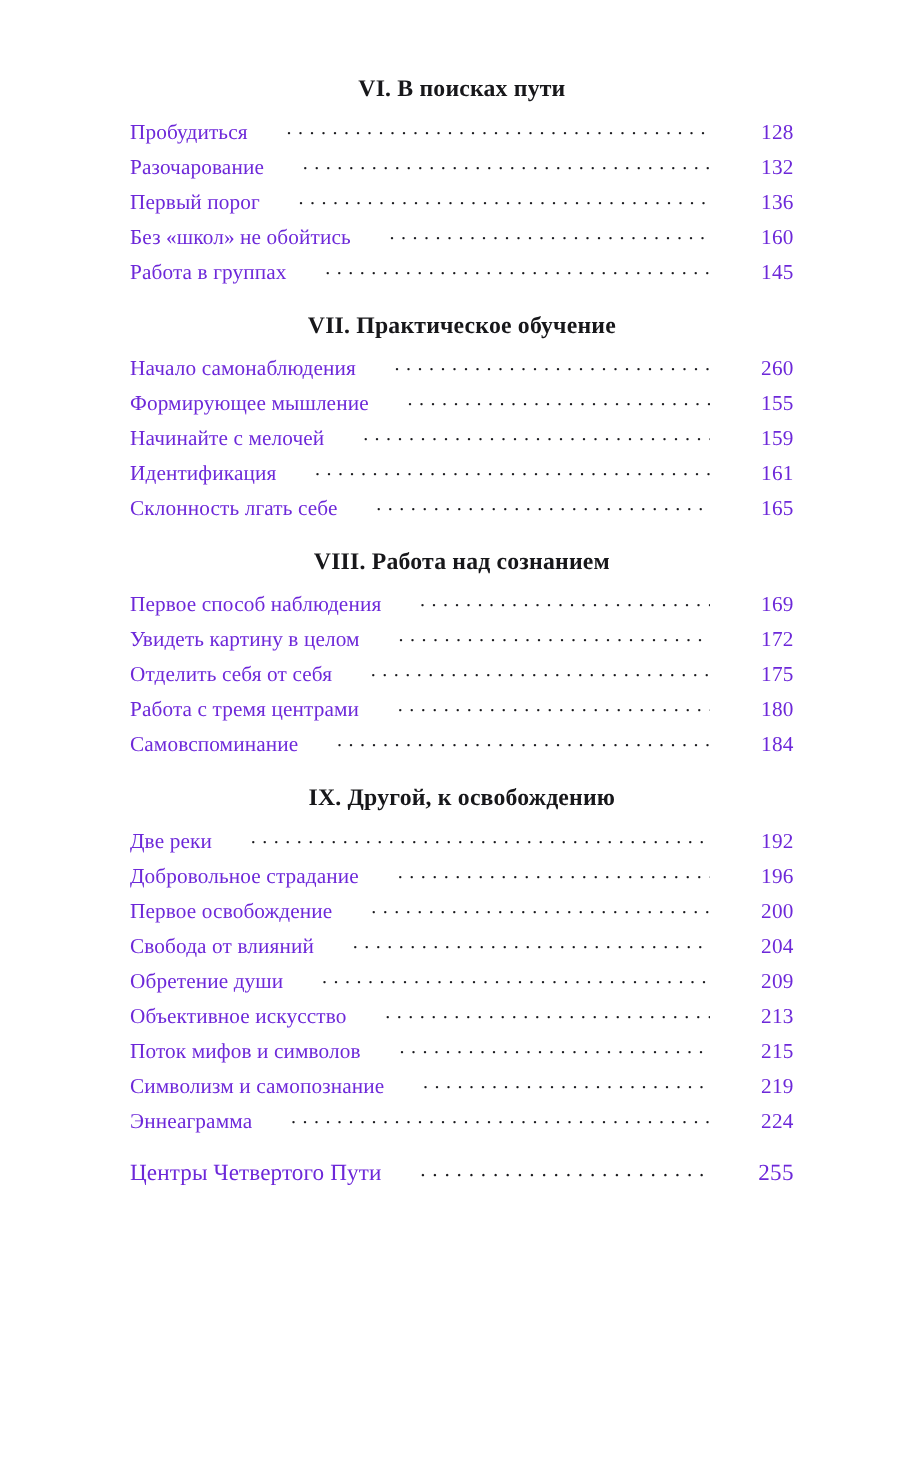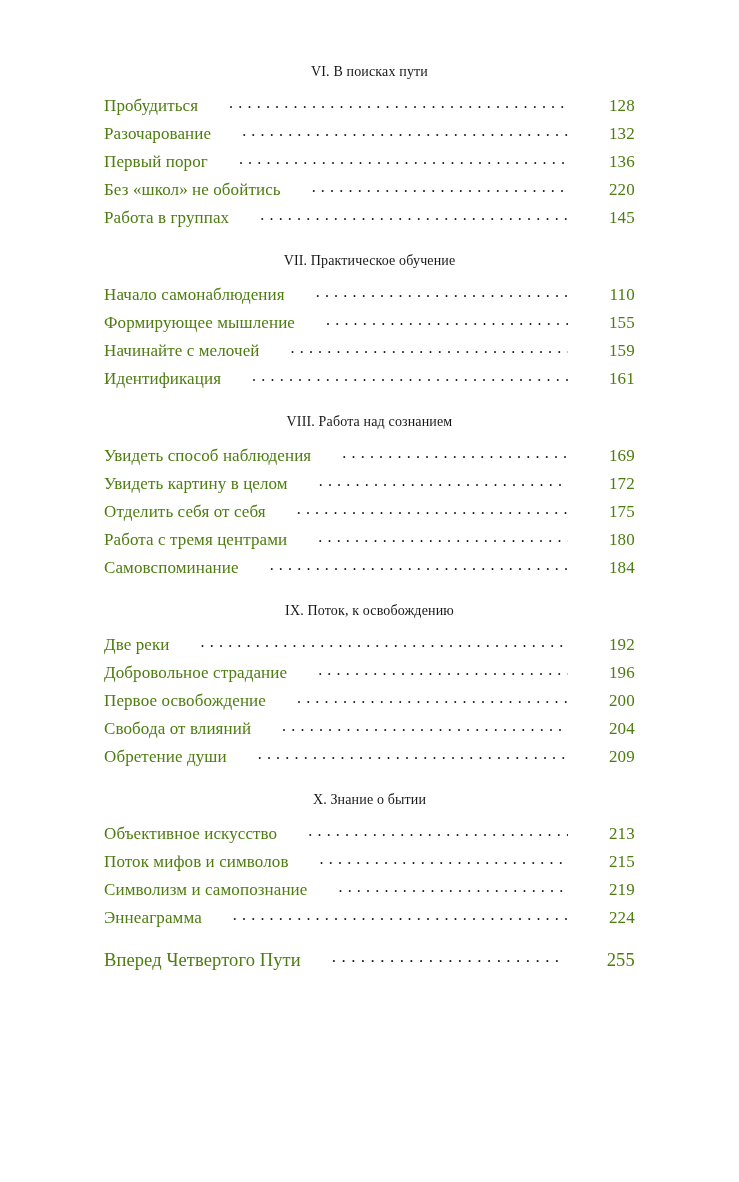--- a/index.html
+++ b/index.html
@@ -34,41 +34,41 @@
     width: 531px;
   }
 
   .section {
     margin: 0;
     padding: 0;
   }
 
   .section-heading {
     text-align: center;
-    font-size: 14px;
+    font-size: 19px;
     line-height: 28px;
-    font-weight: 400;
+    font-weight: 700;
     letter-spacing: 0.15px;
     color: #17171a;
     margin: 0 0 6px 0;
     padding: 0;
     white-space: nowrap;
   }
 
   .section + .section .section-heading {
     margin-top: 15px;
   }
 
   .entry {
     display: flex;
     align-items: baseline;
     width: 100%;
     font-size: 17px;
     line-height: 28px;
-    color: #4d7c0f;
+    color: #6d28d9;
     white-space: nowrap;
     gap: 26px;
   }
 
   .entry-title {
     flex: 0 0 auto;
     padding-right: 5px;
     letter-spacing: 0.1px;
   }
 
@@ -135,55 +135,60 @@
           <span class="entry-page">132</span>
         </div>
         <div class="entry">
           <span class="entry-title">Первый порог</span>
           <span class="entry-leader"></span>
           <span class="entry-page">136</span>
         </div>
         <div class="entry">
           <span class="entry-title">Без «школ» не обойтись</span>
           <span class="entry-leader"></span>
-          <span class="entry-page">220</span>
+          <span class="entry-page">160</span>
         </div>
         <div class="entry">
           <span class="entry-title">Работа в группах</span>
           <span class="entry-leader"></span>
           <span class="entry-page">145</span>
         </div>
       </div>
       <div class="section">
         <div class="section-heading">VII. Практическое обучение</div>
         <div class="entry">
           <span class="entry-title">Начало самонаблюдения</span>
           <span class="entry-leader"></span>
-          <span class="entry-page">110</span>
+          <span class="entry-page">260</span>
         </div>
         <div class="entry">
           <span class="entry-title">Формирующее мышление</span>
           <span class="entry-leader"></span>
           <span class="entry-page">155</span>
         </div>
         <div class="entry">
           <span class="entry-title">Начинайте с мелочей</span>
           <span class="entry-leader"></span>
           <span class="entry-page">159</span>
         </div>
         <div class="entry">
           <span class="entry-title">Идентификация</span>
           <span class="entry-leader"></span>
           <span class="entry-page">161</span>
         </div>
+        <div class="entry">
+          <span class="entry-title">Склонность лгать себе</span>
+          <span class="entry-leader"></span>
+          <span class="entry-page">165</span>
+        </div>
       </div>
       <div class="section">
         <div class="section-heading">VIII. Работа над сознанием</div>
         <div class="entry">
-          <span class="entry-title">Увидеть способ наблюдения</span>
+          <span class="entry-title">Первое способ наблюдения</span>
           <span class="entry-leader"></span>
           <span class="entry-page">169</span>
         </div>
         <div class="entry">
           <span class="entry-title">Увидеть картину в целом</span>
           <span class="entry-leader"></span>
           <span class="entry-page">172</span>
         </div>
         <div class="entry">
           <span class="entry-title">Отделить себя от себя</span>
@@ -195,21 +200,21 @@
           <span class="entry-leader"></span>
           <span class="entry-page">180</span>
         </div>
         <div class="entry">
           <span class="entry-title">Самовспоминание</span>
           <span class="entry-leader"></span>
           <span class="entry-page">184</span>
         </div>
       </div>
       <div class="section">
-        <div class="section-heading">IX. Поток, к освобождению</div>
+        <div class="section-heading">IX. Другой, к освобождению</div>
         <div class="entry">
           <span class="entry-title">Две реки</span>
           <span class="entry-leader"></span>
           <span class="entry-page">192</span>
         </div>
         <div class="entry">
           <span class="entry-title">Добровольное страдание</span>
           <span class="entry-leader"></span>
           <span class="entry-page">196</span>
         </div>
@@ -223,21 +228,20 @@
           <span class="entry-leader"></span>
           <span class="entry-page">204</span>
         </div>
         <div class="entry">
           <span class="entry-title">Обретение души</span>
           <span class="entry-leader"></span>
           <span class="entry-page">209</span>
         </div>
       </div>
       <div class="section">
-        <div class="section-heading">X. Знание о бытии</div>
         <div class="entry">
           <span class="entry-title">Объективное искусство</span>
           <span class="entry-leader"></span>
           <span class="entry-page">213</span>
         </div>
         <div class="entry">
           <span class="entry-title">Поток мифов и символов</span>
           <span class="entry-leader"></span>
           <span class="entry-page">215</span>
         </div>
@@ -247,19 +251,19 @@
           <span class="entry-page">219</span>
         </div>
         <div class="entry">
           <span class="entry-title">Эннеаграмма</span>
           <span class="entry-leader"></span>
           <span class="entry-page">224</span>
         </div>
       </div>
       <div class="section section-standalone">
         <div class="entry">
-          <span class="entry-title">Вперед Четвертого Пути</span>
+          <span class="entry-title">Центры Четвертого Пути</span>
           <span class="entry-leader"></span>
           <span class="entry-page">255</span>
         </div>
       </div>
     </div>
 </div>
 
 </body></html>

